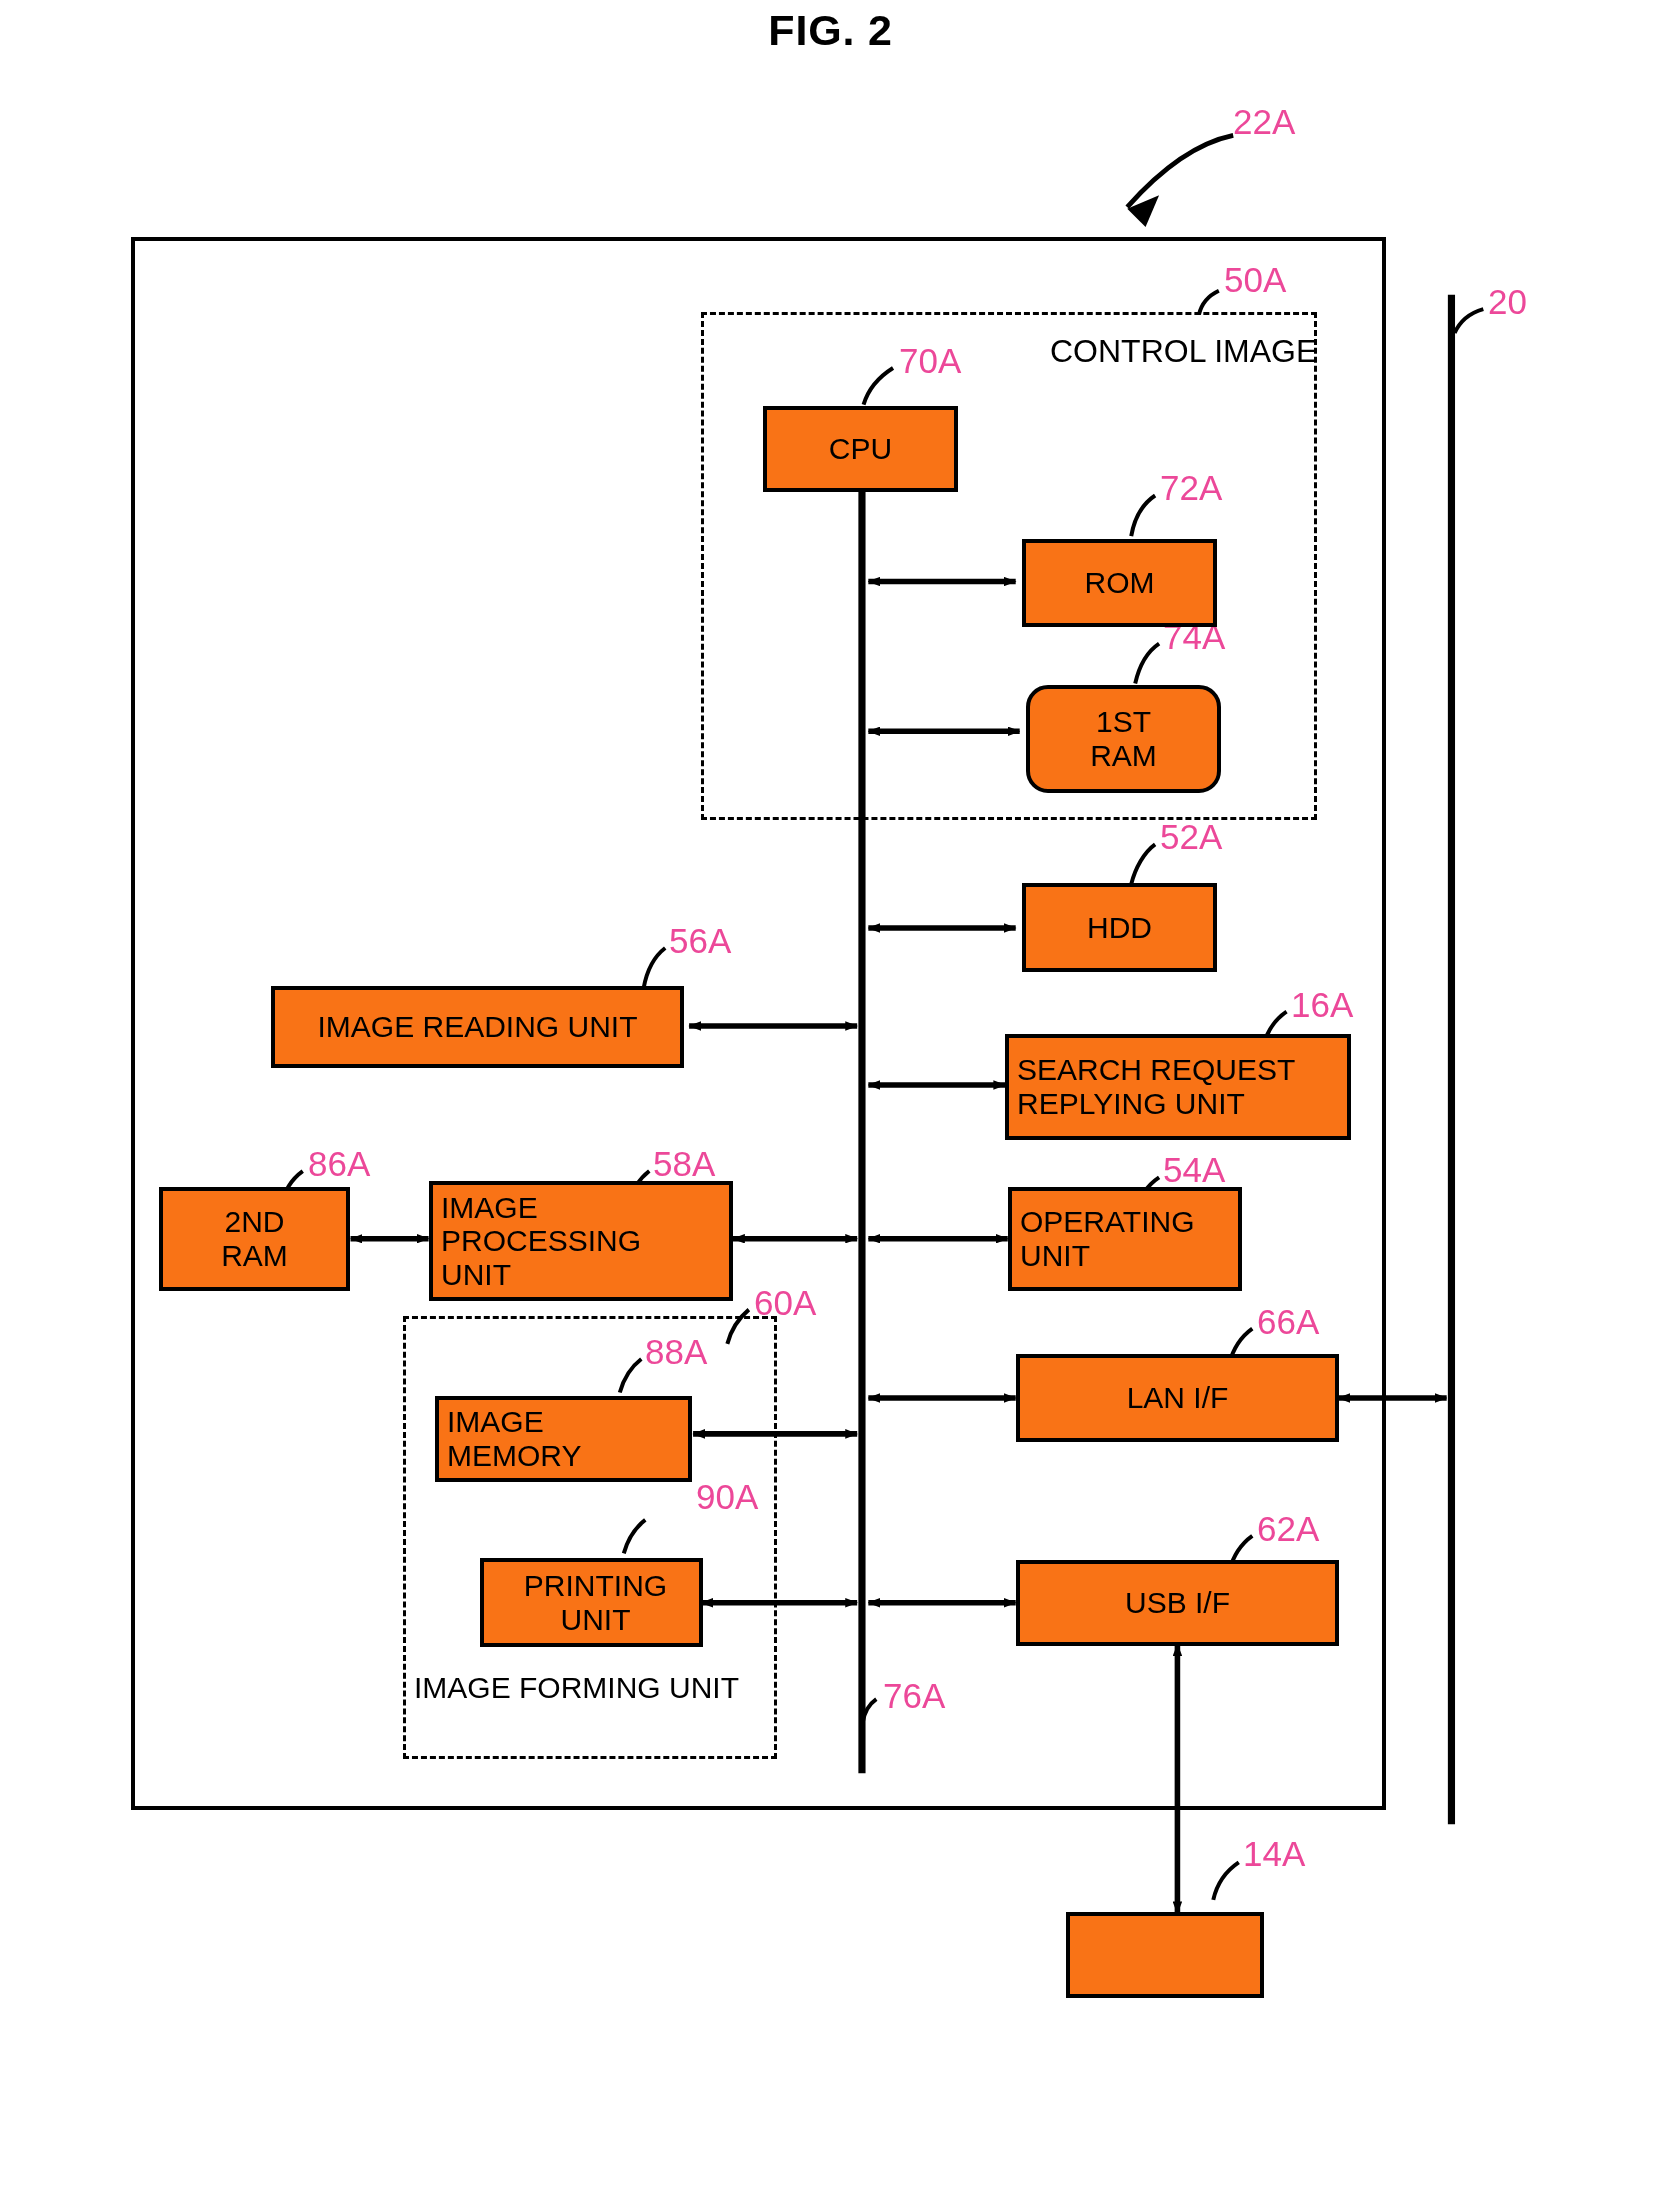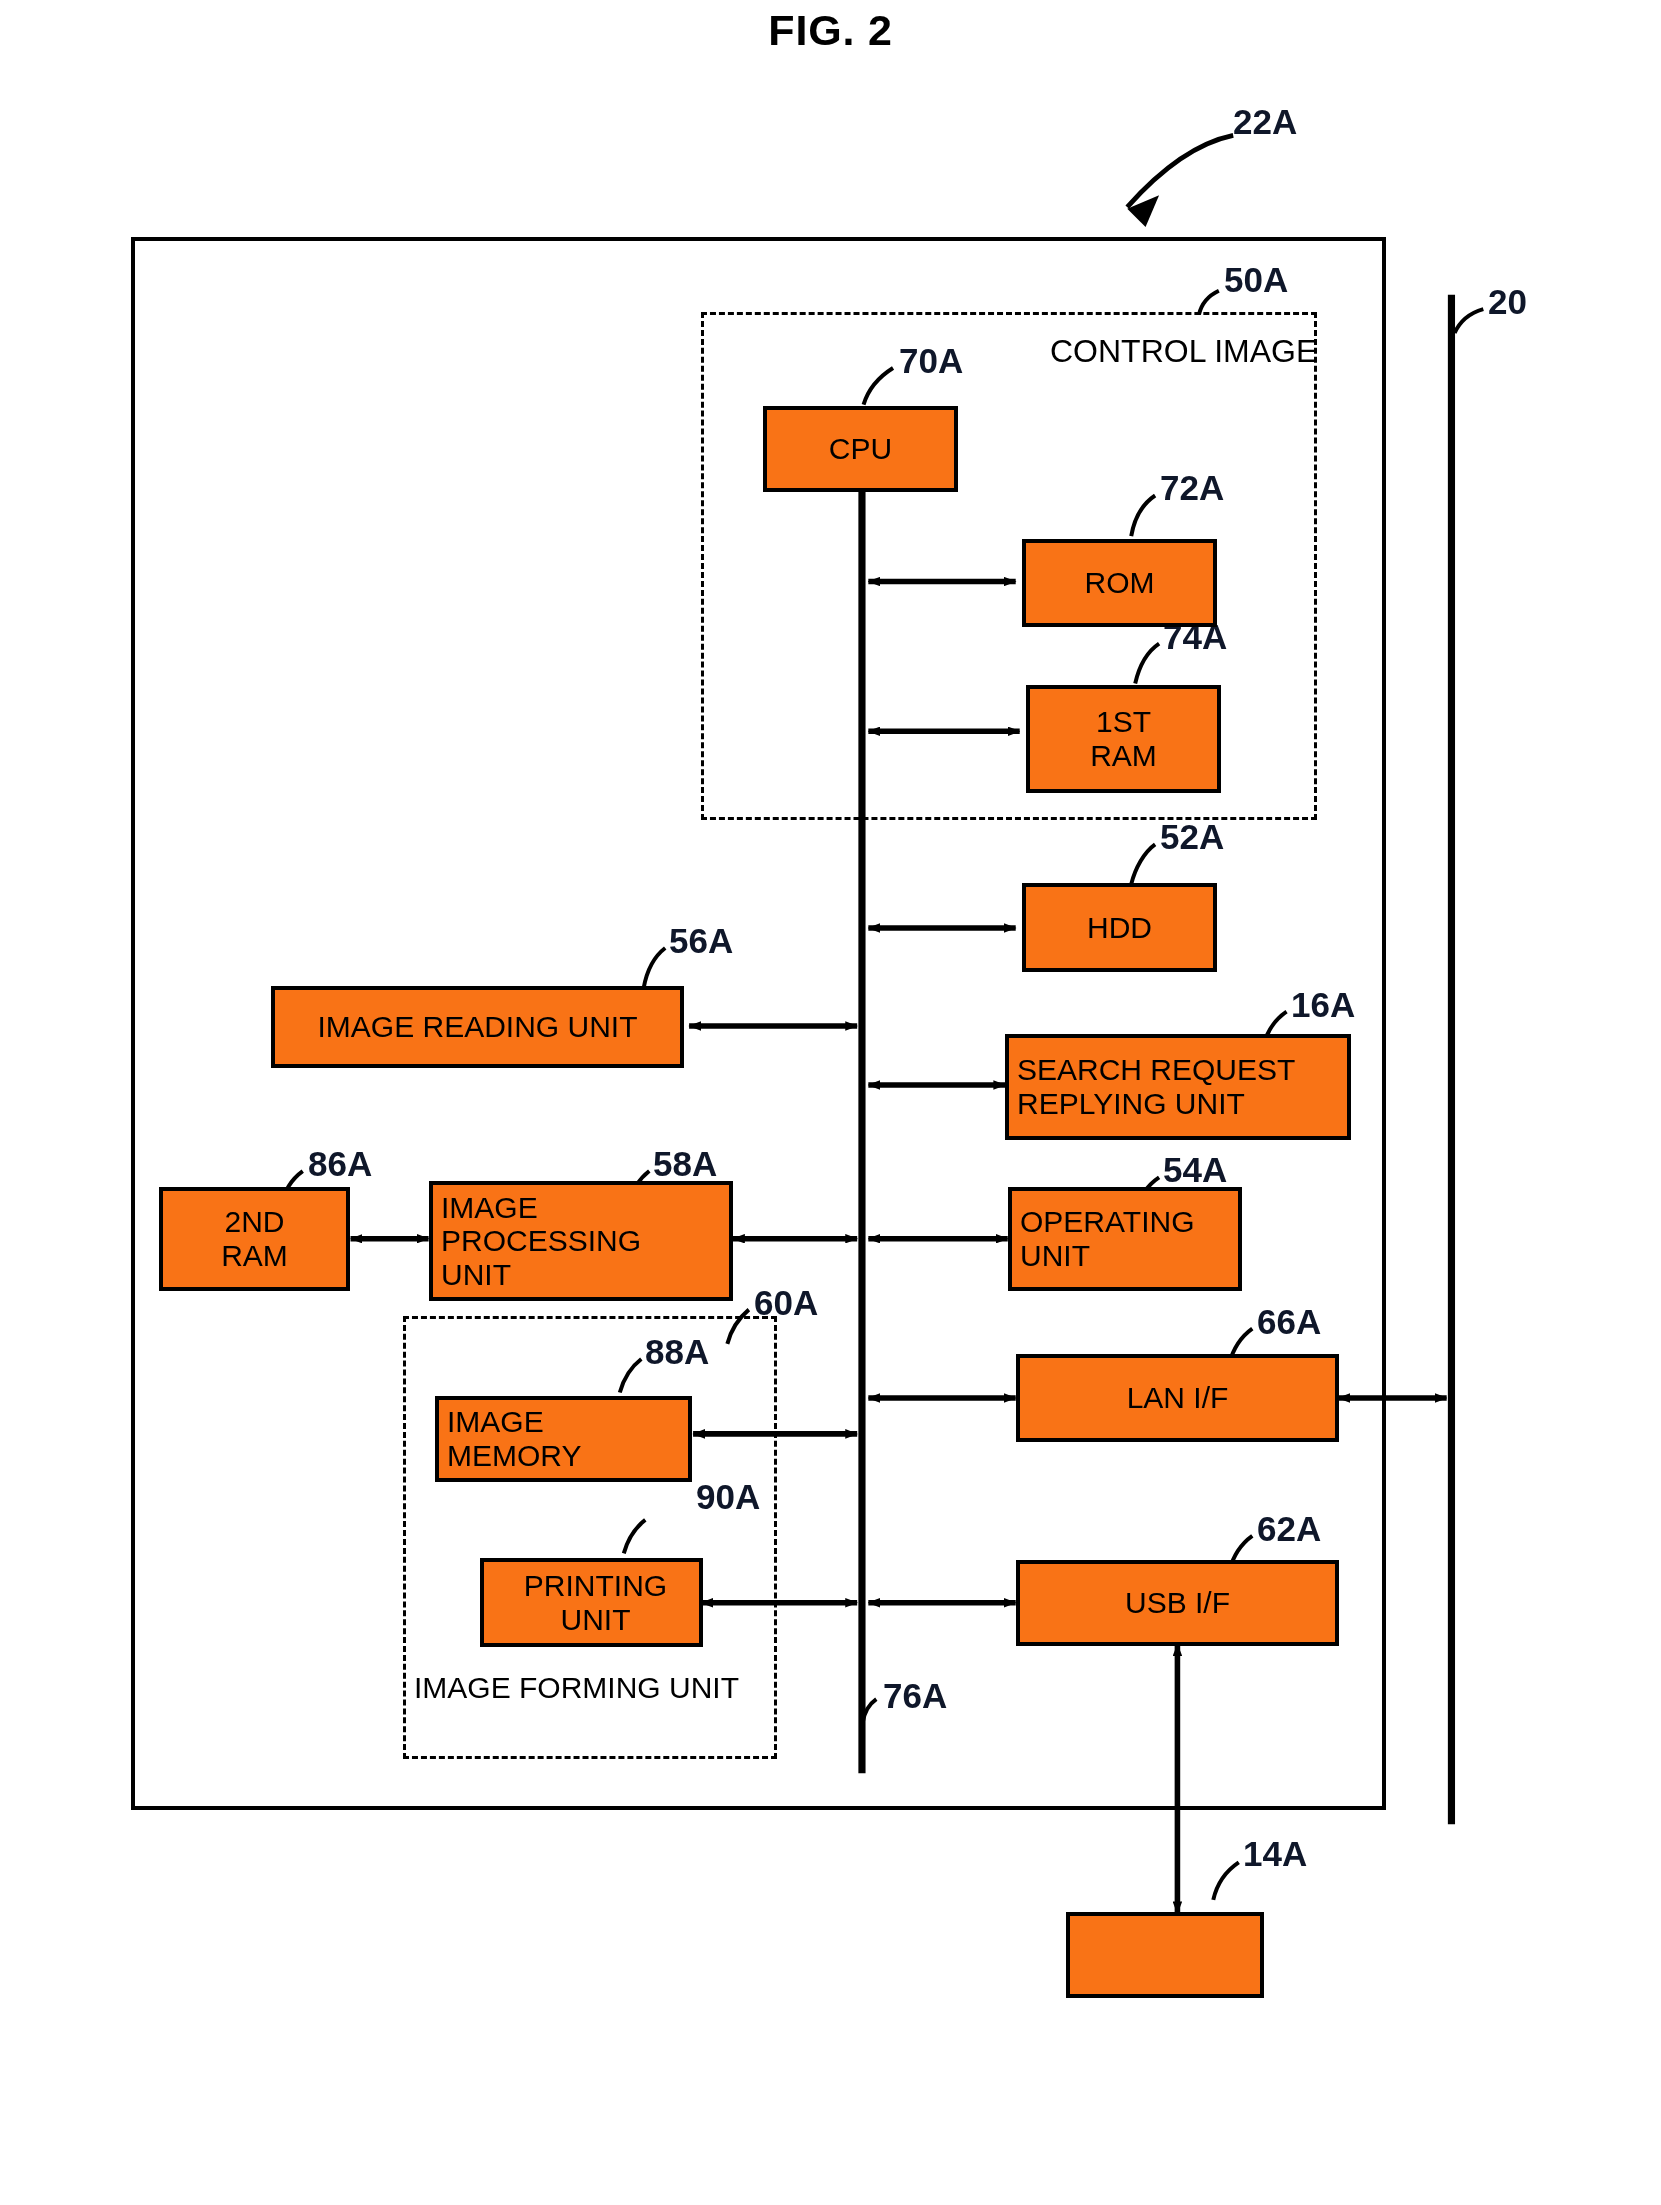--- a/index.html
+++ b/index.html
@@ -54,22 +54,22 @@
   .dash-label {
     position: absolute;
     font-size: 30px;
     color: #000;
     white-space: nowrap;
   }
   
   .ref {
     position: absolute;
     font-size: 35px;
-    font-weight: 700;
-    color: #0f172a;
+    font-weight: 400;
+    color: #ec4899;
     white-space: nowrap;
     letter-spacing: 0px;
   }
   
   .frame {
     position: absolute;
     border: 4px solid #000;
     box-sizing: border-box;
     background: transparent;
   }
@@ -197,21 +197,21 @@
   <div class="dash-label" style="left:1050px; top:333px; font-size:32px;">CONTROL IMAGE</div>
 
   <div class="box center" style="left:763px; top:406px; width:195px; height:86px;">
     <span class="txt">CPU</span>
   </div>
 
   <div class="box center" style="left:1022px; top:539px; width:195px; height:88px;">
     <span class="txt">ROM</span>
   </div>
 
-  <div class="box center" style="left:1026px; top:685px; width:195px; height:108px;">
+  <div class="box center" style="left:1026px; top:685px; width:195px; height:108px;border-radius:22px;">
     <span class="txt">
       <span>1ST</span><br>
       <span>RAM</span>
     </span>
   </div>
 
   <div class="box center" style="left:1022px; top:883px; width:195px; height:89px;">
     <span class="txt">HDD</span>
   </div>
 

